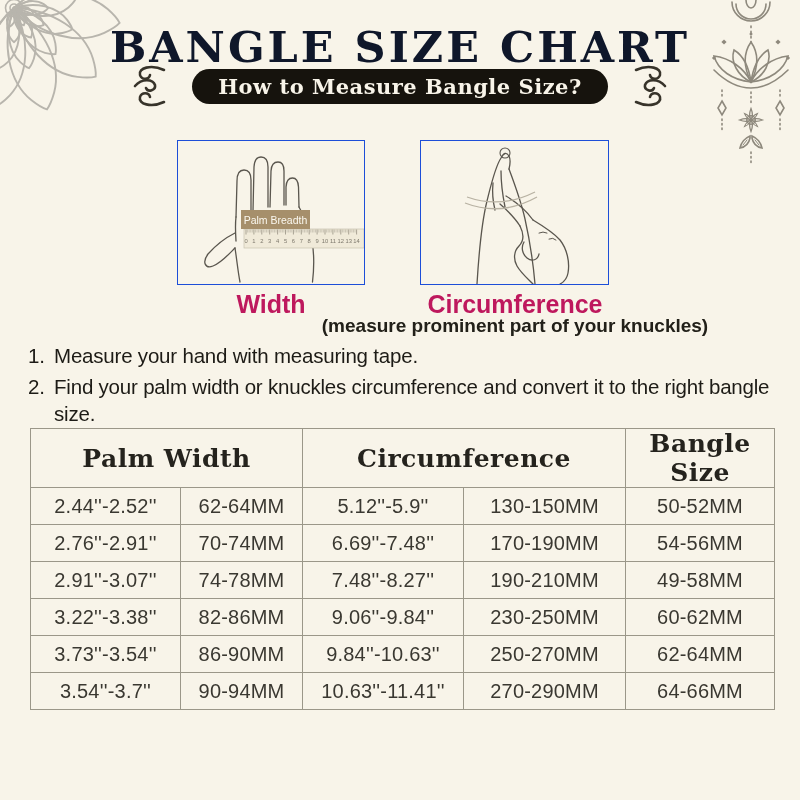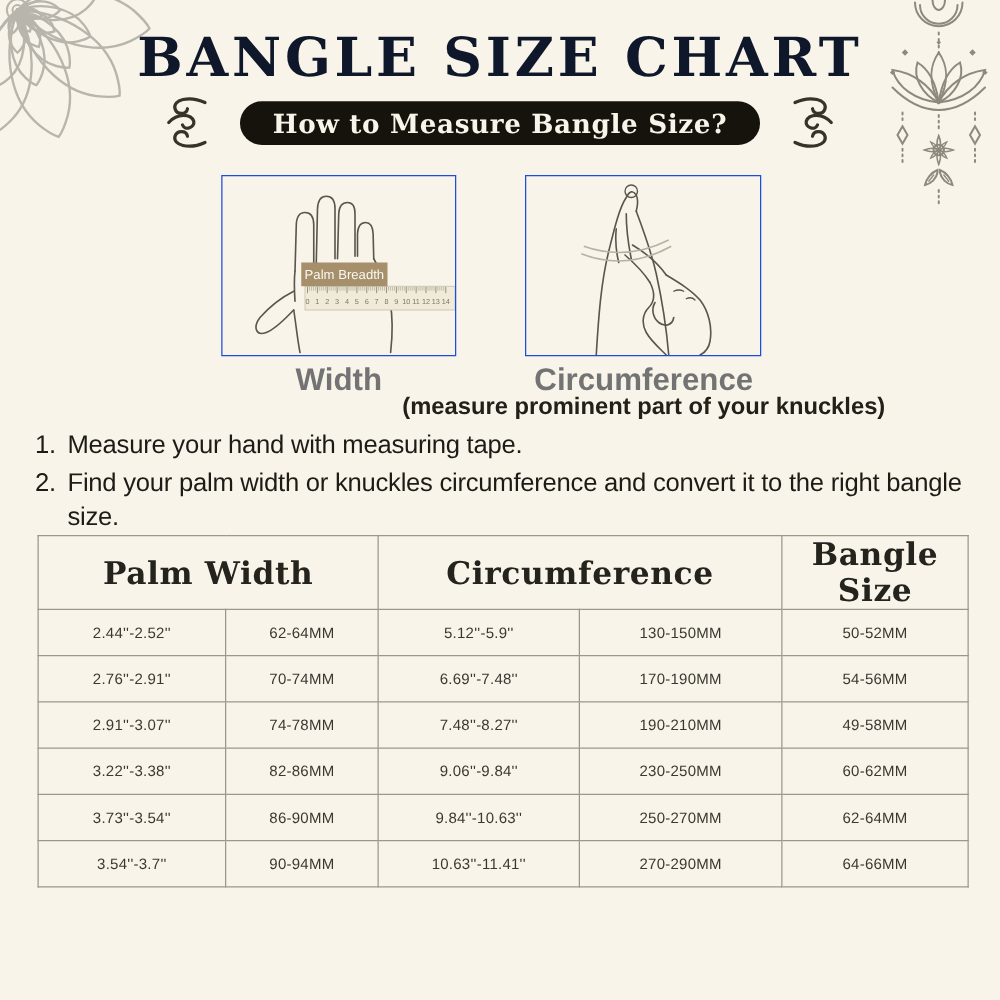--- a/index.html
+++ b/index.html
@@ -9,40 +9,40 @@
     font-family:"Liberation Sans",sans-serif;color:#211f1a;
   }
   
   .title{
     position:absolute;top:22px;left:0;width:100%;
     text-align:center;margin:0;
     font-family:"DejaVu Serif","Liberation Serif",serif;
     font-weight:700;font-size:43px;letter-spacing:3px;color:#0f172a;
   }
   .ribbon-row{
-    position:absolute;top:76px;left:0;width:100%;height:44px;
+    position:absolute;top:64px;left:0;width:100%;height:44px;
     display:flex;justify-content:center;align-items:center;gap:20px;
   }
   .pill{
     background:#16130d;color:#f8f4e9;border-radius:18px;
     height:35px;line-height:35px;padding:0 26px;
     font-family:"DejaVu Serif","Liberation Serif",serif;
     font-weight:700;font-size:21px;letter-spacing:0.5px;white-space:nowrap;
   }
   .sq{width:46px;height:44px;flex:0 0 auto;}
   
   .illus-box{
     position:absolute;top:140px;width:186px;height:143px;
     border:1px solid #1d4ed8;background:transparent;
   }
   .illus-box.left{left:177px;}
   .illus-box.right{left:420px;width:187px;}
   .illus-box svg{display:block;width:100%;height:100%;}
   .cap{
-    position:absolute;text-align:center;font-weight:700;color:#737373;
+    position:absolute;text-align:center;font-weight:700;color:#be185d;
   }
   .cap-width{top:290px;left:177px;width:188px;font-size:25px;}
   .cap-circ{top:290px;left:390px;width:250px;font-size:25px;}
   .cap-sub{top:315px;left:320px;width:390px;font-size:19px;font-weight:700;color:#222019;}
   
   .instructions{position:absolute;top:342px;left:28px;width:750px;}
   .instr{display:flex;font-size:20.5px;line-height:27px;font-weight:500;
          letter-spacing:-0.2px;color:#1d1b16;margin-bottom:4px;}
   .instr .num{flex:0 0 26px;}
   .instr .txt{flex:1;}
@@ -54,21 +54,21 @@
   }
   table.size th,table.size td{
     border:1px solid #9b9789;text-align:center;padding:0;
   }
   table.size th{
     height:47px;
     font-family:"DejaVu Serif","Liberation Serif",serif;
     font-weight:600;font-size:25px;letter-spacing:0.5px;color:#25231d;
   }
   table.size td{
-    height:36px;font-size:12px;font-weight:500;letter-spacing:0.2px;color:#3a3831;
+    height:36px;font-size:20px;font-weight:500;letter-spacing:0.2px;color:#3a3831;
   }
   
   .mandala{position:absolute;top:0;left:0;}
   .lotus{position:absolute;top:0;left:688px;}
 </style>
 </head>
 <body>
 
 <div class="stage">
 

